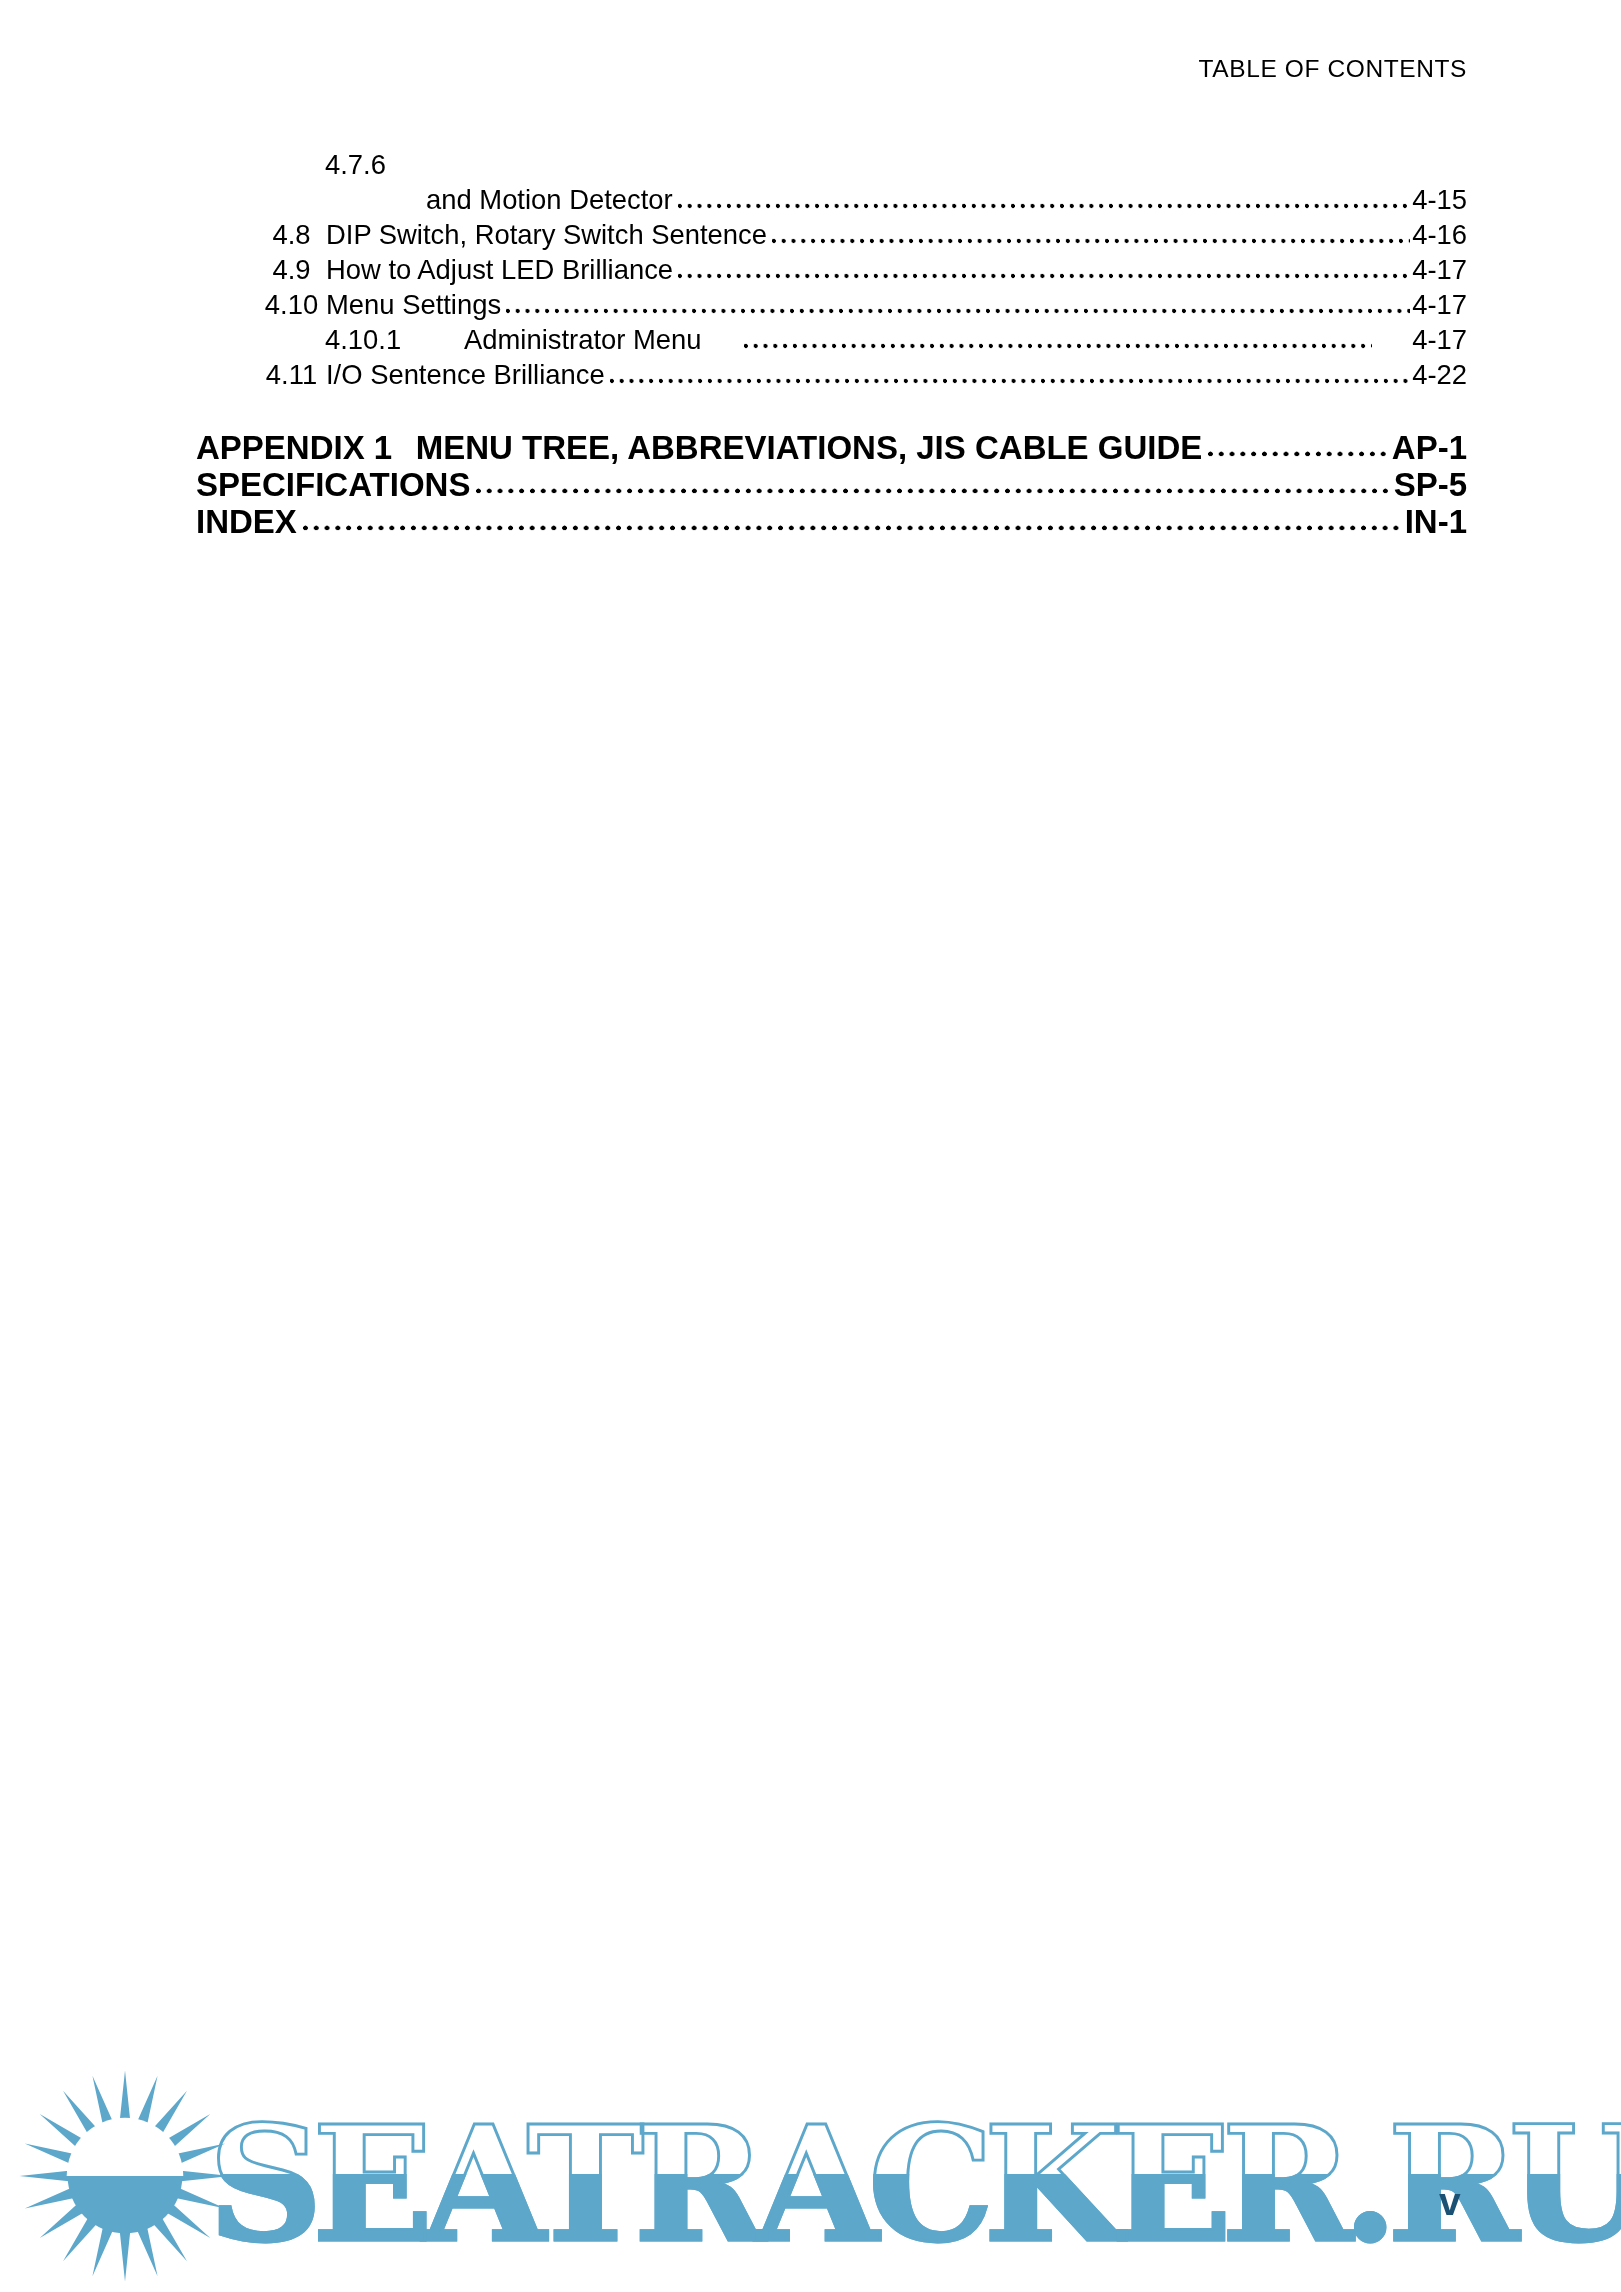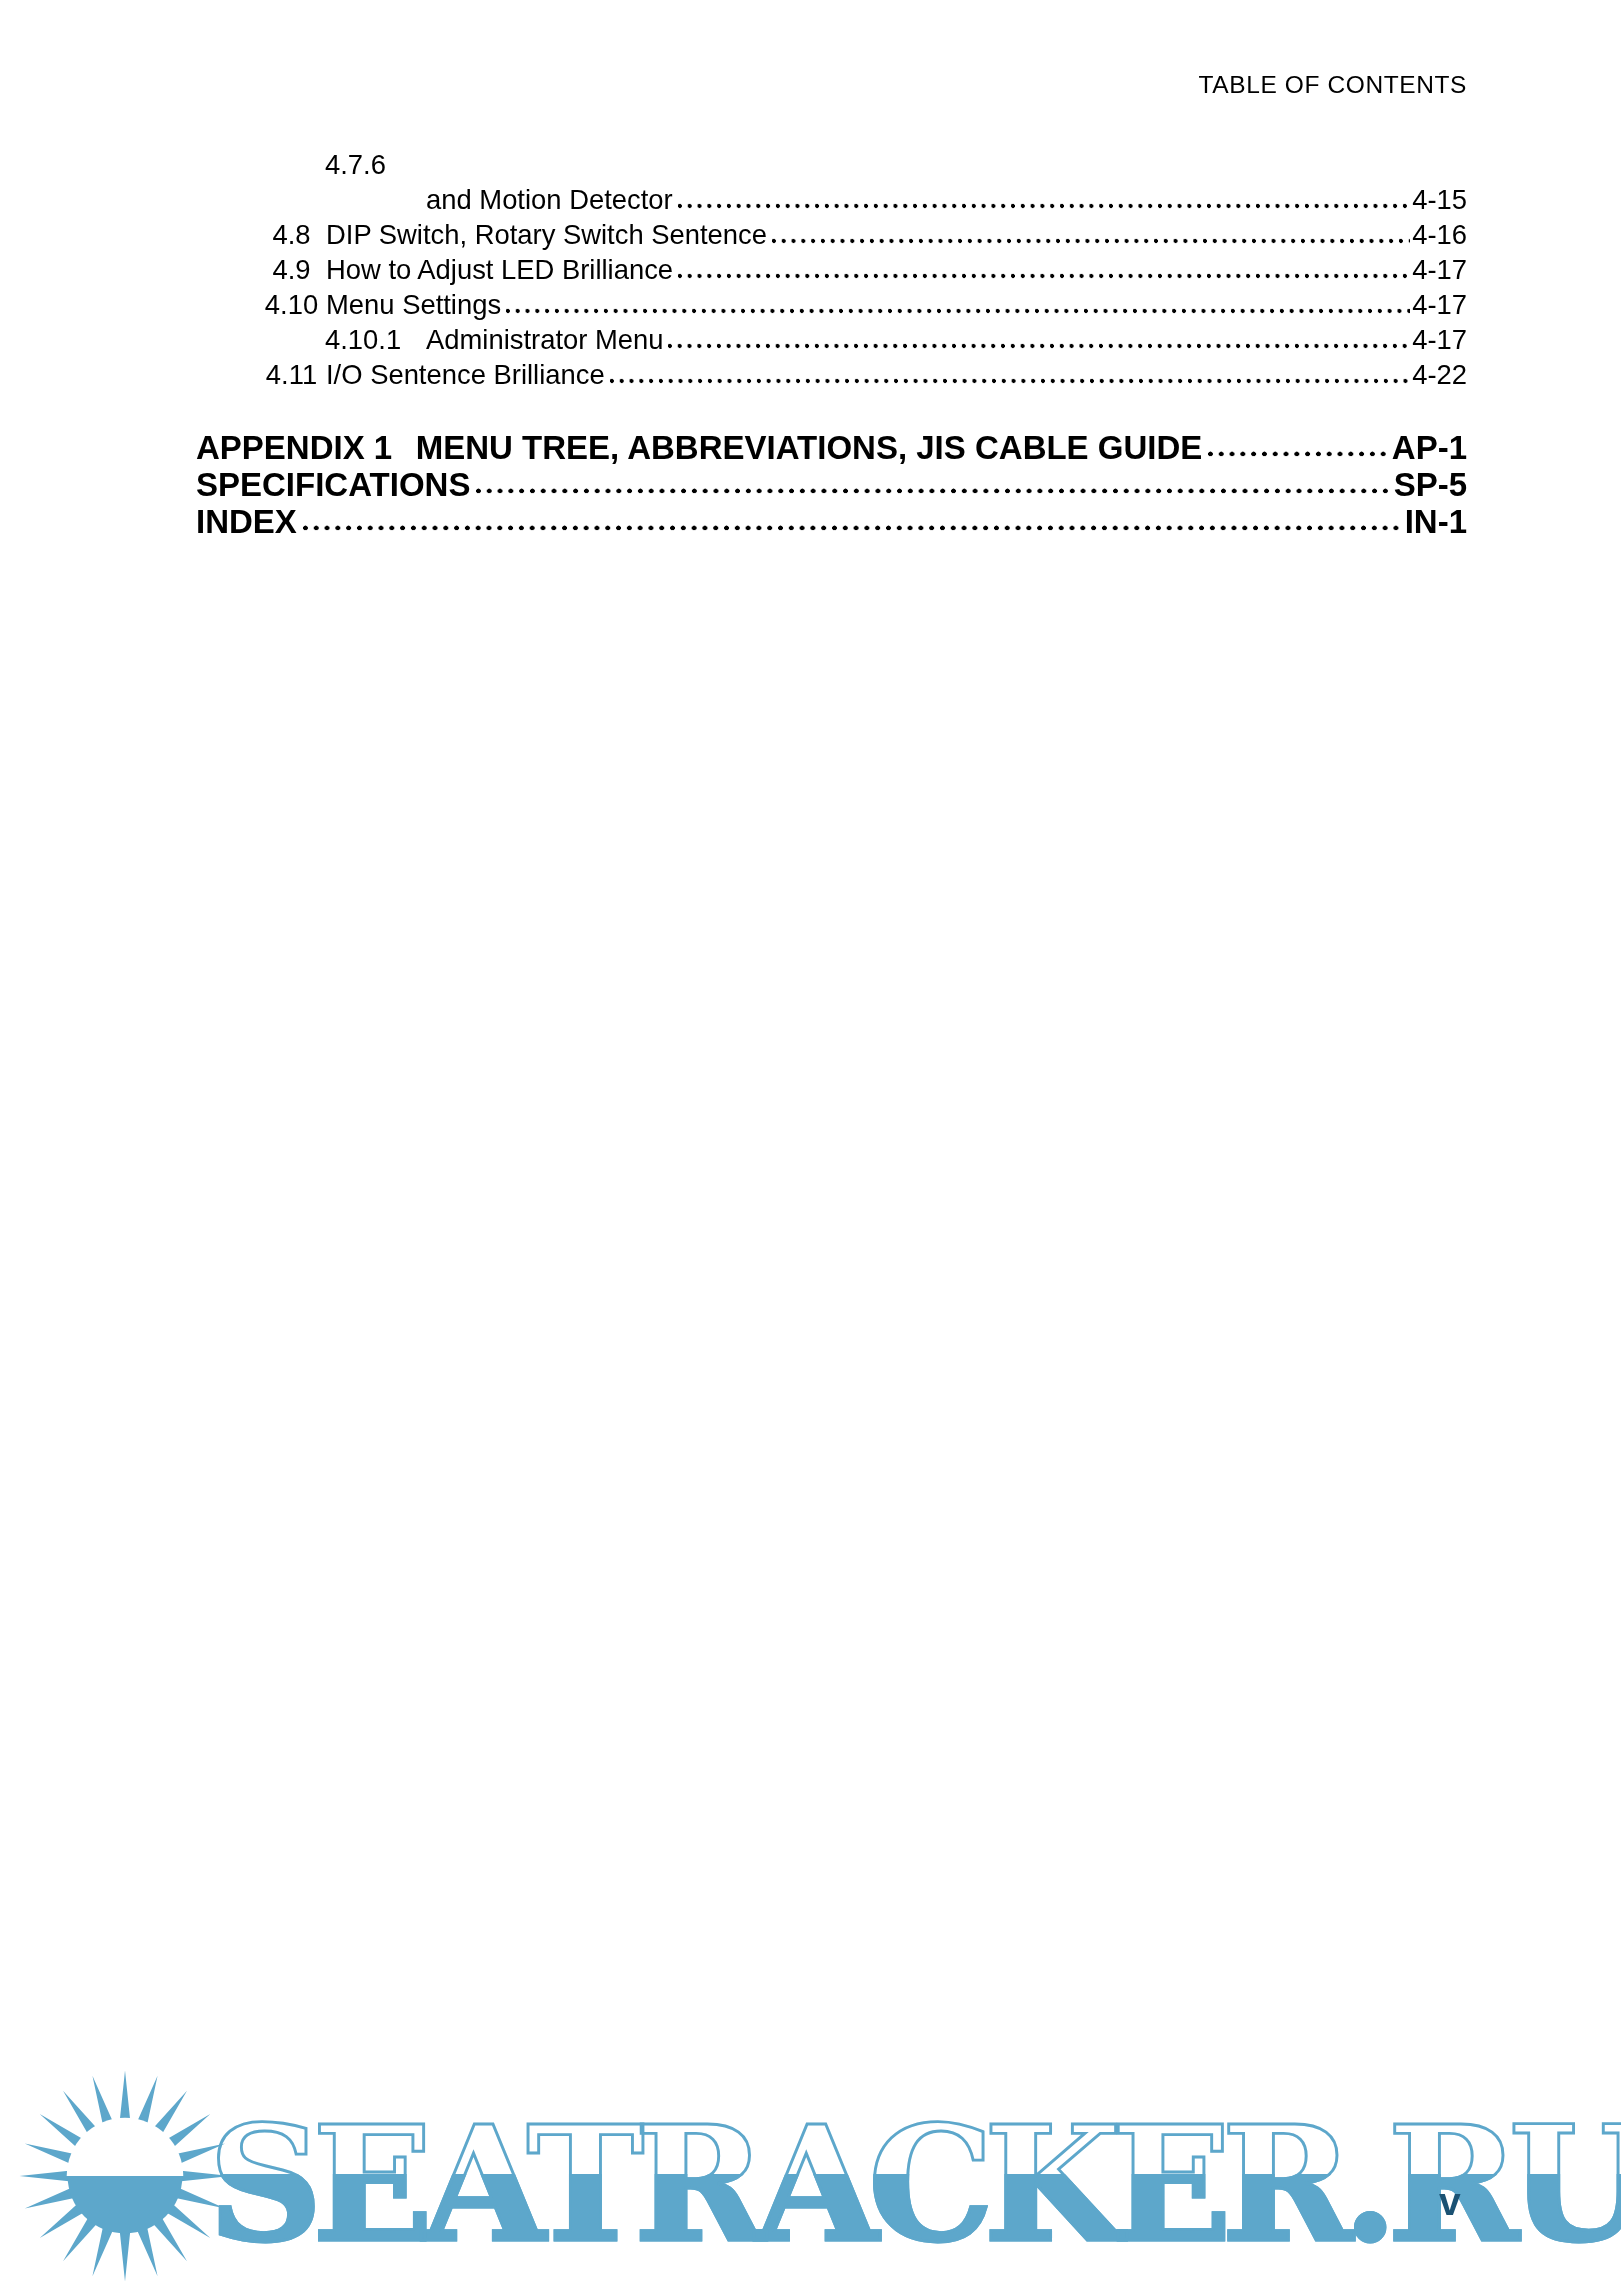--- a/index.html
+++ b/index.html
@@ -8,30 +8,30 @@
   }
   html,body{margin:0;padding:0;}
   body{
     width:1621px;height:2293px;background:#ffffff;position:relative;overflow:hidden;
     font-family:"Liberation Sans","DejaVu Sans",sans-serif;color:#000;
   }
   .page{position:absolute;inset:0;}
 
   
   .hdr{
-    position:absolute;top:71px;left:196px;width:1271px;
+    position:absolute;top:55px;left:196px;width:1271px;
     text-align:right;font-size:24.5px;letter-spacing:0.6px;line-height:27.4px;
   }
 
   
   .toc{position:absolute;left:196px;top:147px;width:1271px;}
   .row{display:flex;align-items:baseline;line-height:35px;font-size:27.4px;}
   .row .num{flex:none;}
   .l2{padding-left:61px;}  .l2 .num{width:69px;text-align:center;}
-  .l3{padding-left:129px;} .l3 .num{width:101px;}
+  .l3{padding-left:129px;gap:38px;} .l3 .num{width:101px;}
   .cont{padding-left:230px;}
   .title{white-space:nowrap;}
   .just .title{word-spacing:1.5px;}
   .dots{
     flex:1 1 auto;align-self:flex-end;height:5.9px;margin:0 2px 7.8px 3.9px;
     background-image:radial-gradient(circle 2.2px at 2.9px 2.9px,#000 98%,rgba(0,0,0,0) 100%);
     background-size:9.8px 5.9px;background-repeat:repeat-x;
   }
   .pageno{flex:none;}
 

